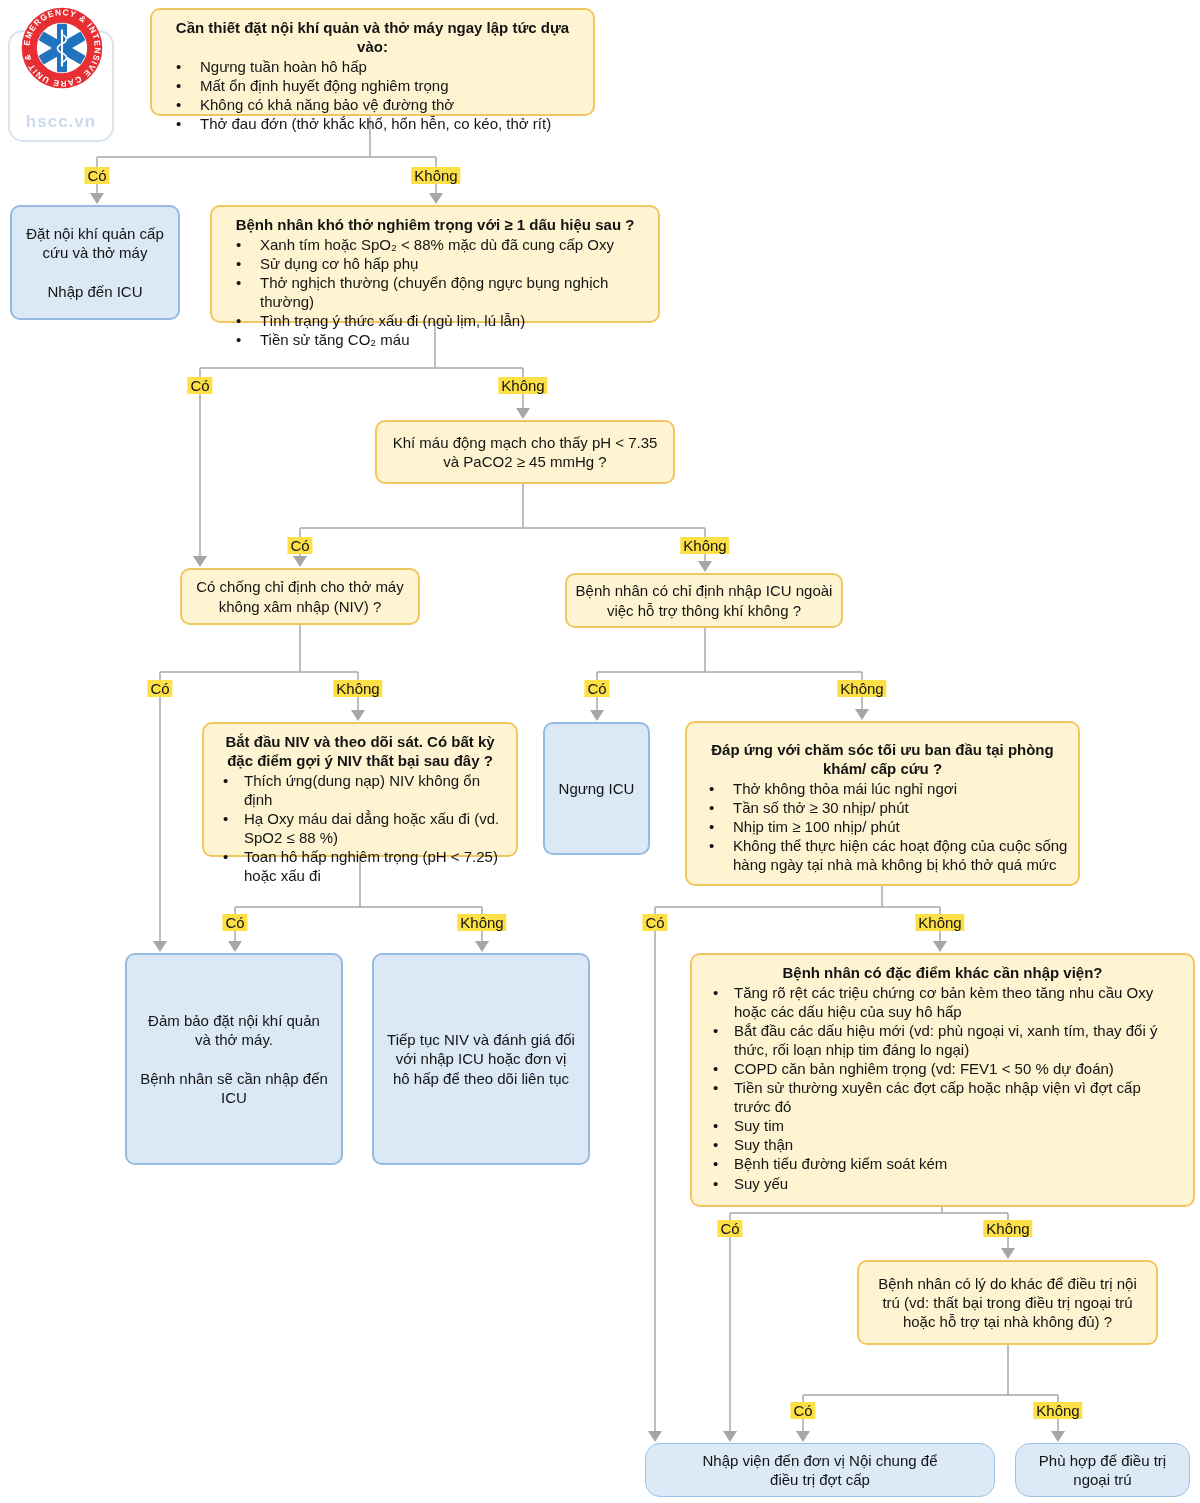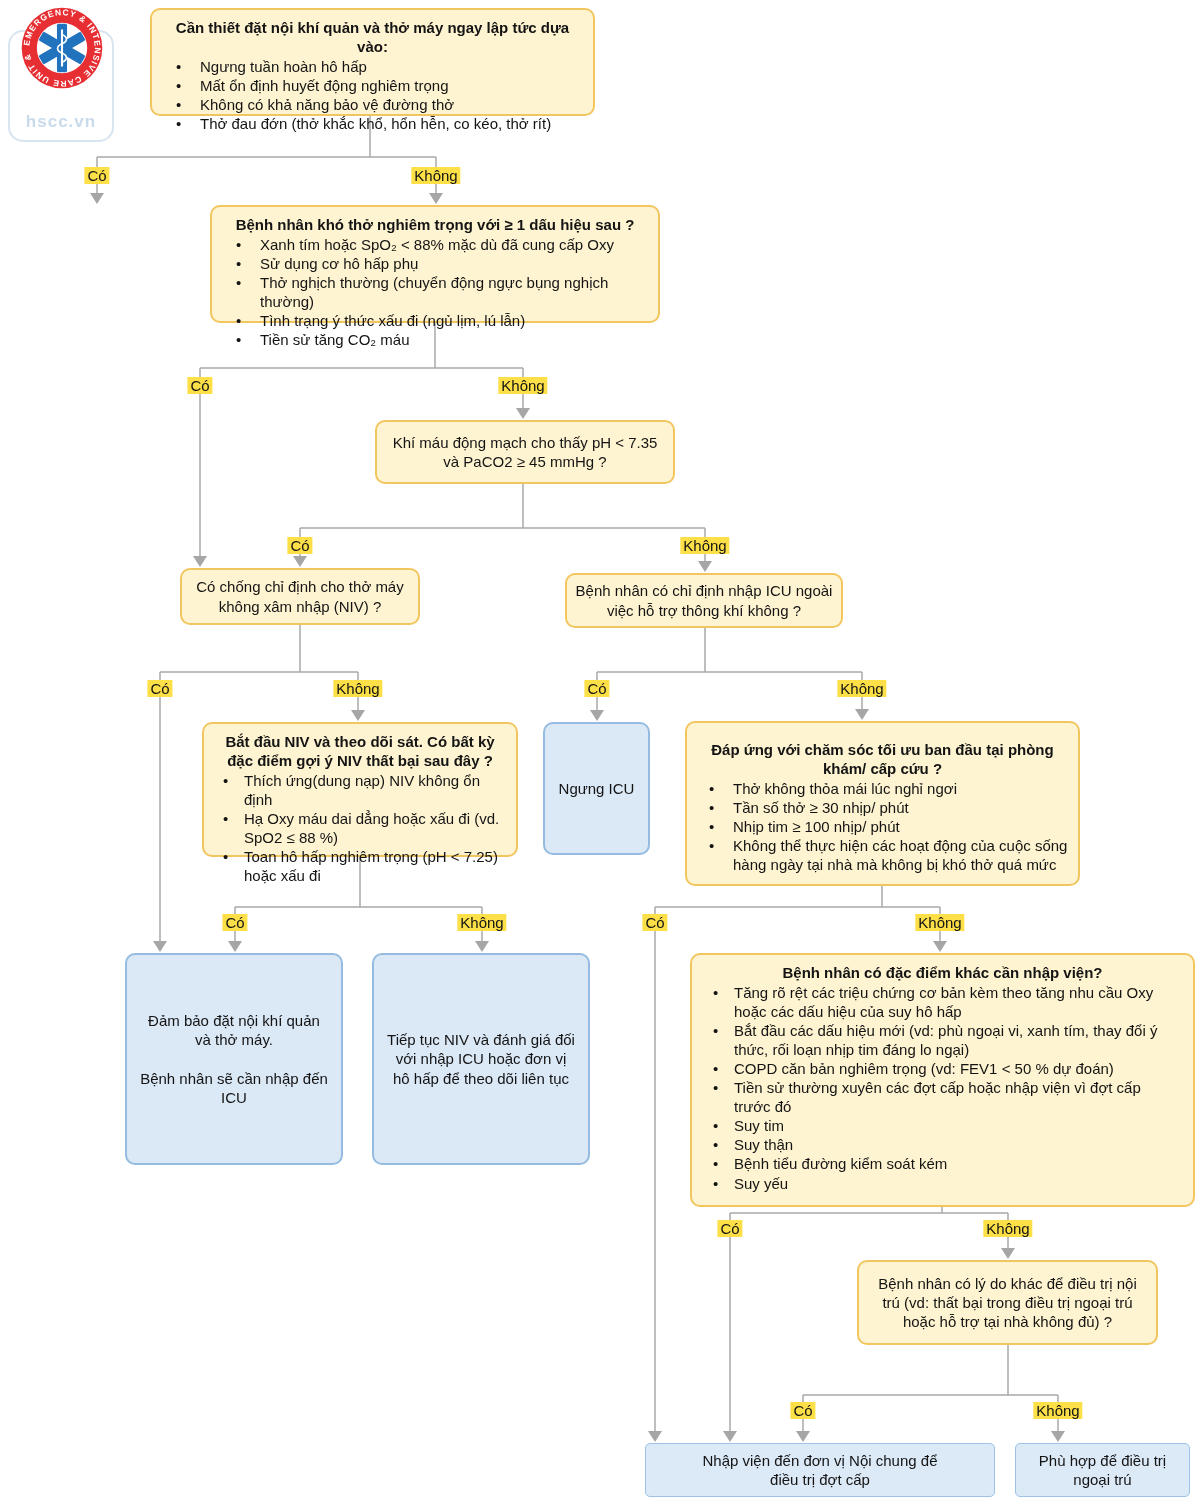--- a/index.html
+++ b/index.html
@@ -2,21 +2,21 @@
 <html><head>
 <meta charset="utf-8">
 <style>
   html,body{margin:0;padding:0;background:#ffffff;}
   body{font-family:"Liberation Sans","DejaVu Sans",sans-serif;color:#141414;}
   .canvas{position:relative;width:1200px;height:1503px;background:#ffffff;overflow:hidden;}
   .wires{position:absolute;left:0;top:0;z-index:1;}
   .node{position:absolute;box-sizing:border-box;z-index:2;font-size:15px;line-height:1.27;}
   .yellow{background:#FFF4D1;border:2px solid #F2C65F;border-radius:10px;}
   .blue{background:#DBE8F6;border:2px solid #95BCE0;border-radius:10px;}
-  .blue.flat{border-radius:5px;border-width:1.5px;background:#DCE9F7;border-color:#9CC3E5;}
+  .blue.flat{border-radius:15px;border-width:1.5px;background:#DCE9F7;border-color:#9CC3E5;}
   .center{display:flex;align-items:center;justify-content:center;text-align:center;}
   .node-title{font-weight:bold;text-align:center;margin:1px 4px 1px;}
   .node ul{margin:0;padding:0;list-style:none;}
   .node li{position:relative;padding-left:36px;text-align:left;}
   .node li::before{content:"\2022";position:absolute;left:12px;}
   .tight li{padding-left:30px;}
   .tight li::before{left:9px;}
   .gap{margin-top:19px;}
   .edge-label{position:absolute;transform:translateX(-50%);background:#fde047;padding:0 3px;font-size:15px;z-index:3;white-space:nowrap;}
   .logo-wrap{position:absolute;left:8px;top:6px;width:110px;height:138px;z-index:2;}
@@ -90,20 +90,26 @@
   <div class="node yellow" style="left:150px;top:8px;width:445px;height:108px;padding:7px 12px;">
     <div class="node-title">Cần thiết đặt nội khí quản và thở máy ngay lập tức dựa vào:</div>
     <ul>
       <li>Ngưng tuần hoàn hô hấp</li>
       <li>Mất ổn định huyết động nghiêm trọng</li>
       <li>Không có khả năng bảo vệ đường thở</li>
       <li>Thở đau đớn (thở khắc khổ, hổn hễn, co kéo, thở rít)</li>
     </ul>
   </div>
 
+  <div class="node blue center" style="left:10px;top:205px;width:170px;height:115px;padding:6px 10px;">
+    <div>
+      <div>Đặt nội khí quản cấp cứu và thở máy</div>
+      <div class="gap">Nhập đến ICU</div>
+    </div>
+  </div>
 
   <div class="node yellow" style="left:210px;top:205px;width:450px;height:118px;padding:7px 12px;">
     <div class="node-title">Bệnh nhân khó thở nghiêm trọng với ≥ 1 dấu hiệu sau ?</div>
     <ul>
       <li>Xanh tím hoặc SpO₂ &lt; 88% mặc dù đã cung cấp Oxy</li>
       <li>Sử dụng cơ hô hấp phụ</li>
       <li>Thở nghịch thường (chuyển động ngực bụng nghịch thường)</li>
       <li>Tình trạng ý thức xấu đi (ngủ lịm, lú lẫn)</li>
       <li>Tiền sử tăng CO₂ máu</li>
     </ul>

